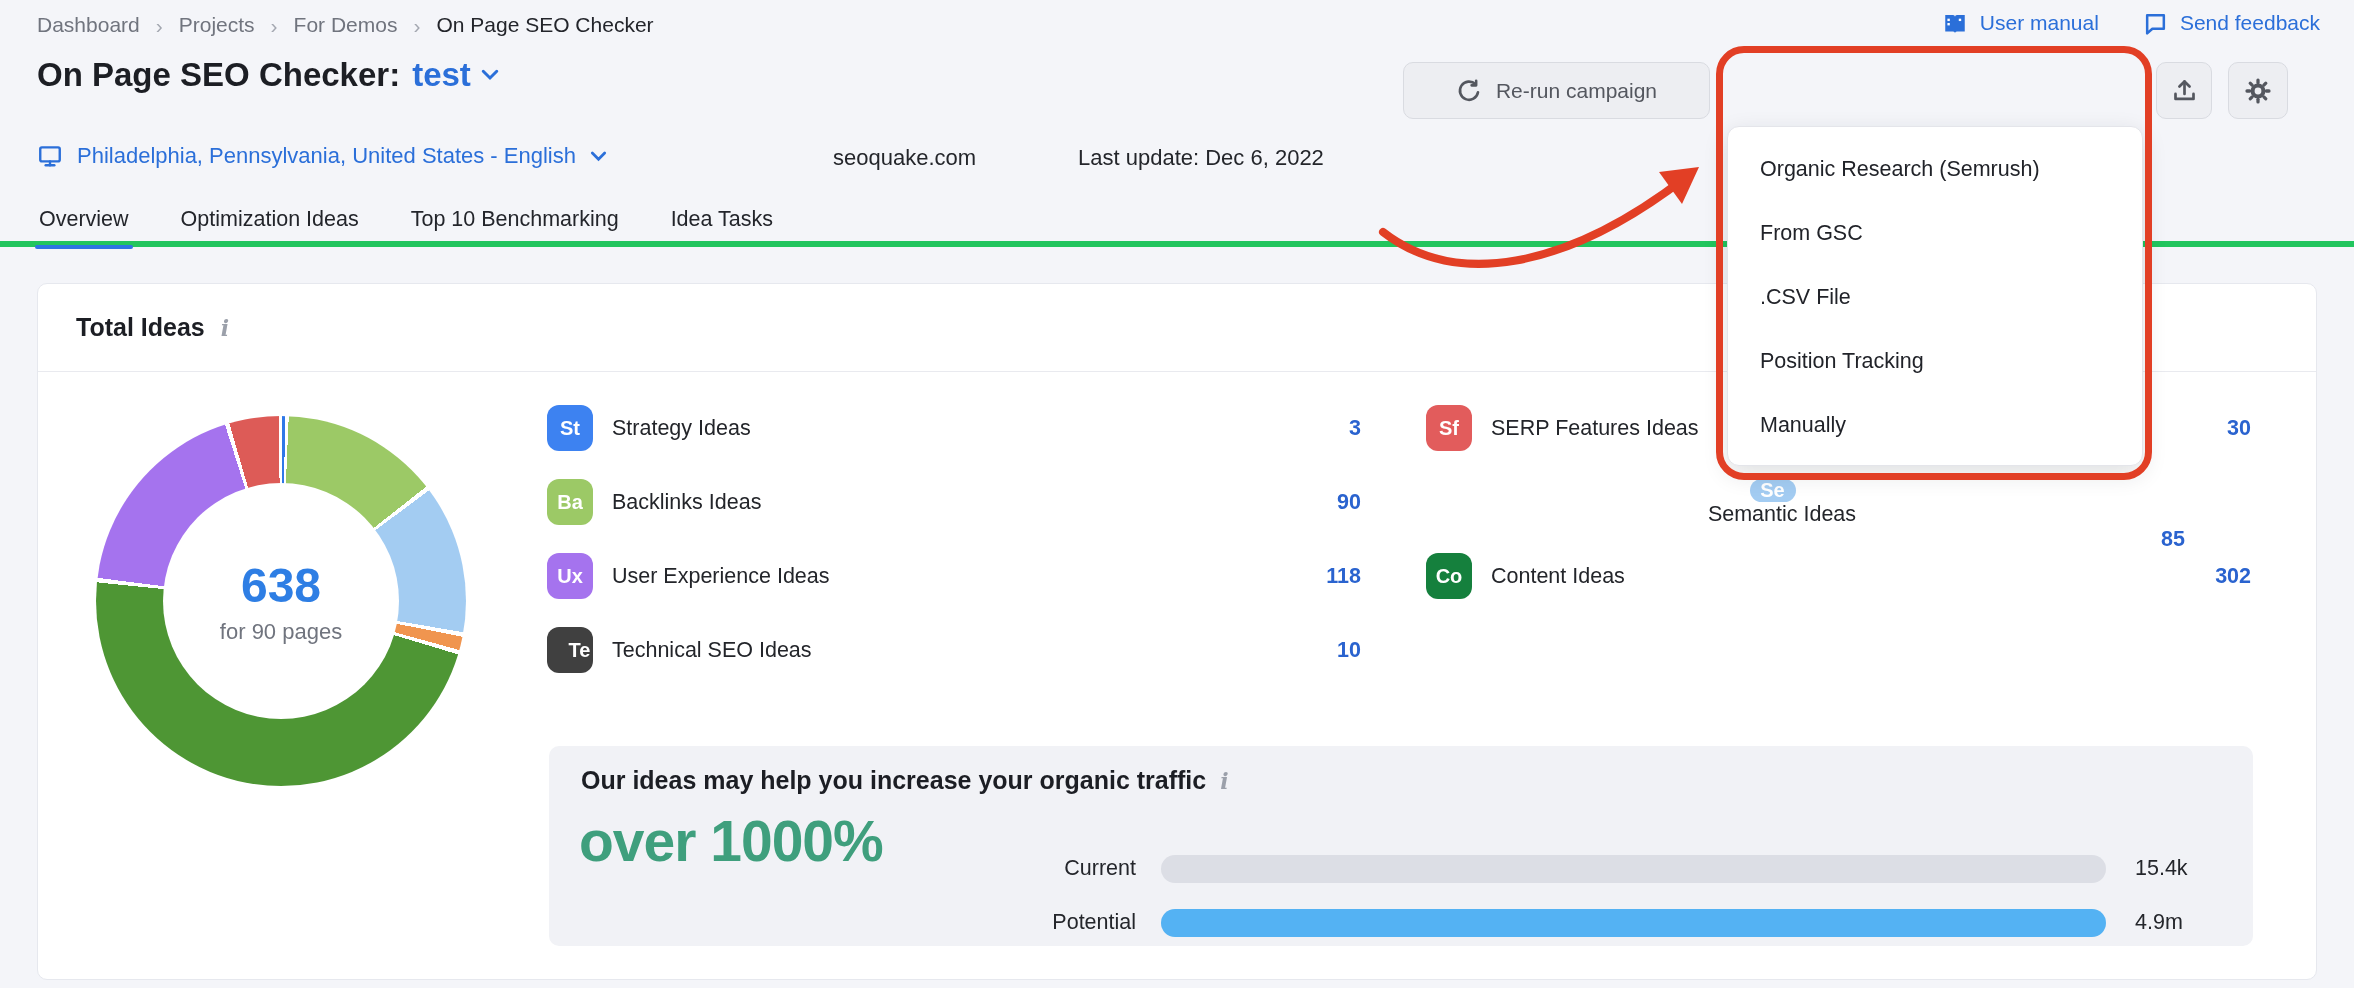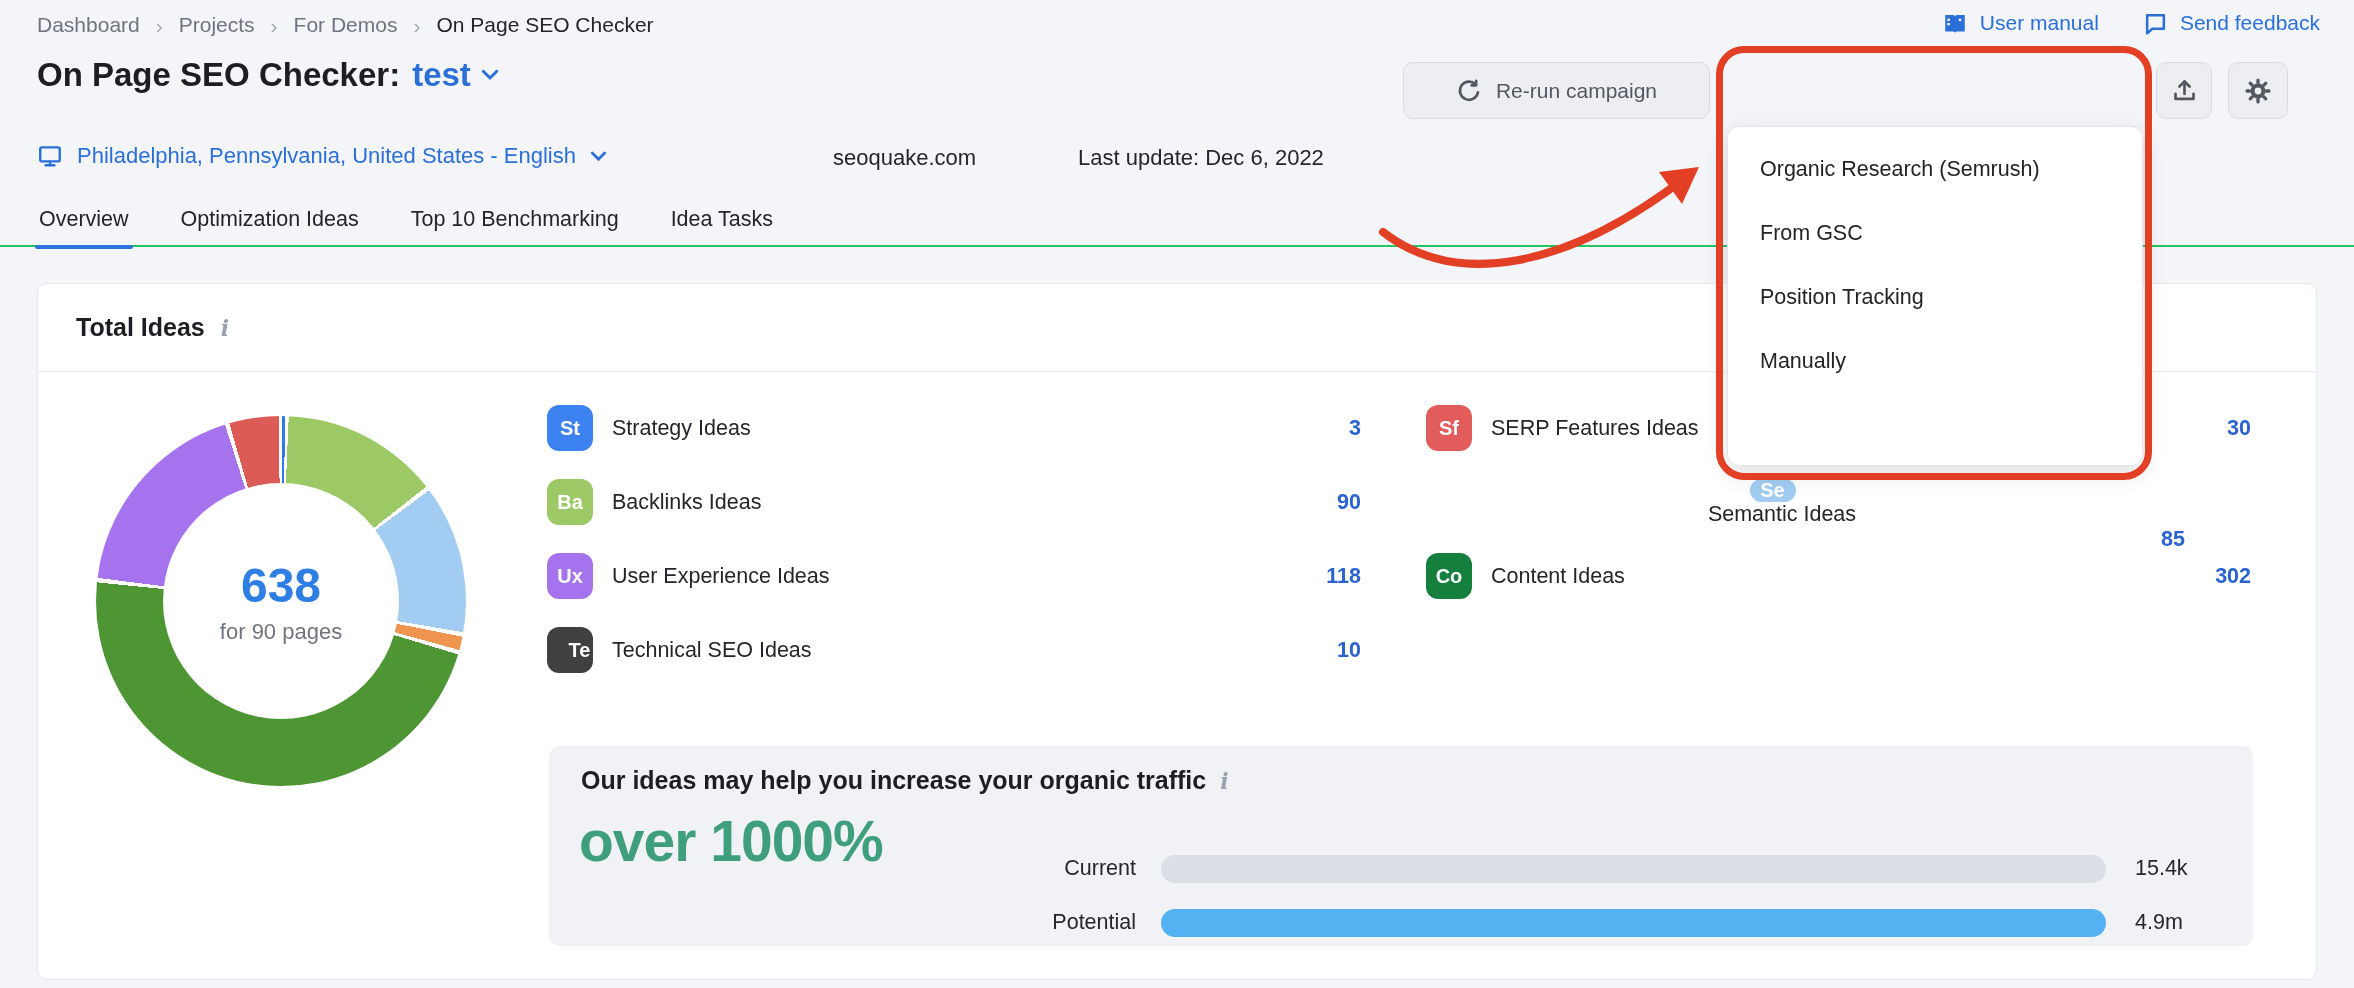--- a/index.html
+++ b/index.html
@@ -32,21 +32,21 @@
   .btn-upload { left:2156px; top:62px; width:56px; height:57px; }
   .btn-gear   { left:2228px; top:62px; width:60px; height:57px; }
 
   
   .meta-row { position:absolute; left:0; top:143px; width:100%; height:32px; }
   .loc { position:absolute; left:37px; top:0; display:flex; align-items:center; gap:14px; color:#2b6fd9; font-size:22px; cursor:pointer; }
   .meta-domain { position:absolute; left:833px; top:2px; font-size:22px; color:#24262b; }
   .meta-update { position:absolute; left:1078px; top:2px; font-size:22px; color:#24262b; }
 
   
-  .tabs { position:absolute; left:0; top:203px; width:2354px; height:44px; border-bottom:2px solid #22c55e;padding-left:20px; }
+  .tabs { position:absolute; left:0; top:203px; width:2354px; height:44px; border-bottom:6px solid #22c55e;padding-left:20px; }
   .tabs-inner { position:absolute; left:37px; top:0; display:flex; gap:48px; height:44px; }
   .tab { font-size:21.5px; color:#23252b; cursor:pointer; position:relative; padding:4px 2px 0 2px; }
   .tab.active::after { content:""; position:absolute; left:-2px; right:-2px; bottom:-2px; height:4px; background:#2e74e2; border-radius:2px; }
 
   
   .card { position:absolute; left:37px; top:283px; width:2280px; height:697px; background:#ffffff;
           border:1px solid #e6e8ee; border-radius:10px; }
   .card-header { position:absolute; left:0; top:0; width:100%; height:88px; border-bottom:1px solid #e9eaef;
                  display:flex; align-items:center; padding-left:38px; gap:16px; }
   .card-title { font-size:25px; font-weight:bold; color:#1c1e24; }
@@ -256,20 +256,21 @@
         <span class="bar-label">Potential</span>
         <span class="bar-track" style="background-color: rgb(84, 178, 243);"></span>
         <span class="bar-value">4.9m</span>
       </div>
     </div>
   </div>
 
   <div class="menu">
     <div class="menu-item">Organic Research (Semrush)</div>
     <div class="menu-item">From GSC</div>
+    <div class="menu-item">.CSV File</div>
     <div class="menu-item">Position Tracking</div>
     <div class="menu-item">Manually</div>
   </div>
 
   <div class="annot-rect"></div>
   <svg class="annot-arrow" width="360" height="150" viewBox="0 0 360 150" fill="none">
     <path d="M18 82 C 90 138, 200 120, 320 28" stroke="#e23f25" stroke-width="8" stroke-linecap="round"></path>
     <path d="M294 22 L334 17 L317 54 Z" fill="#e23f25"></path>
   </svg>
 

